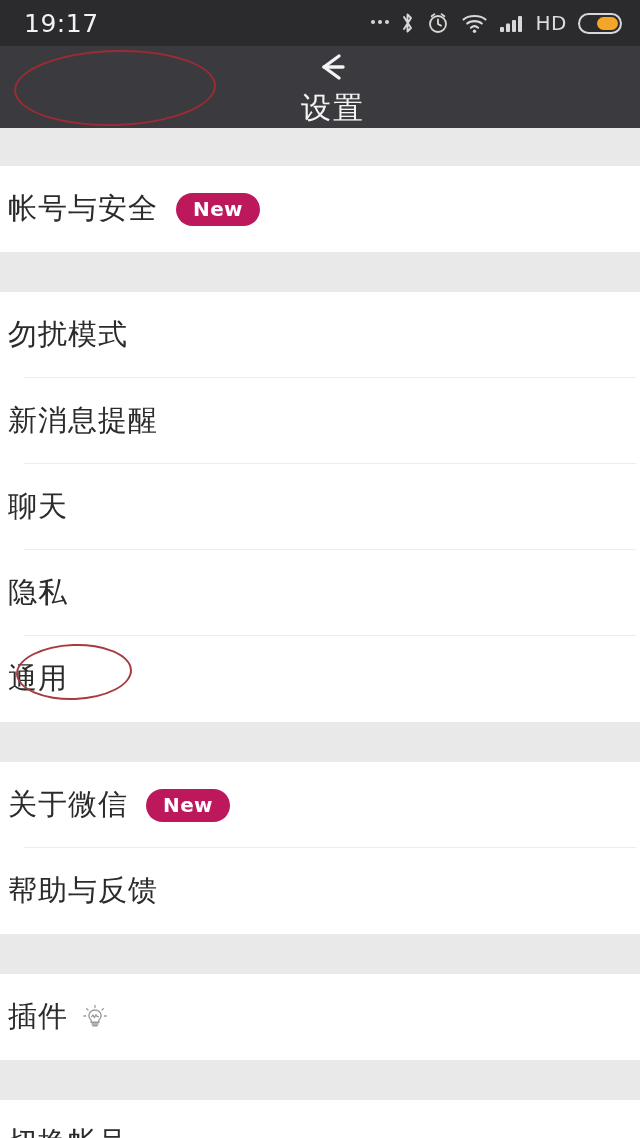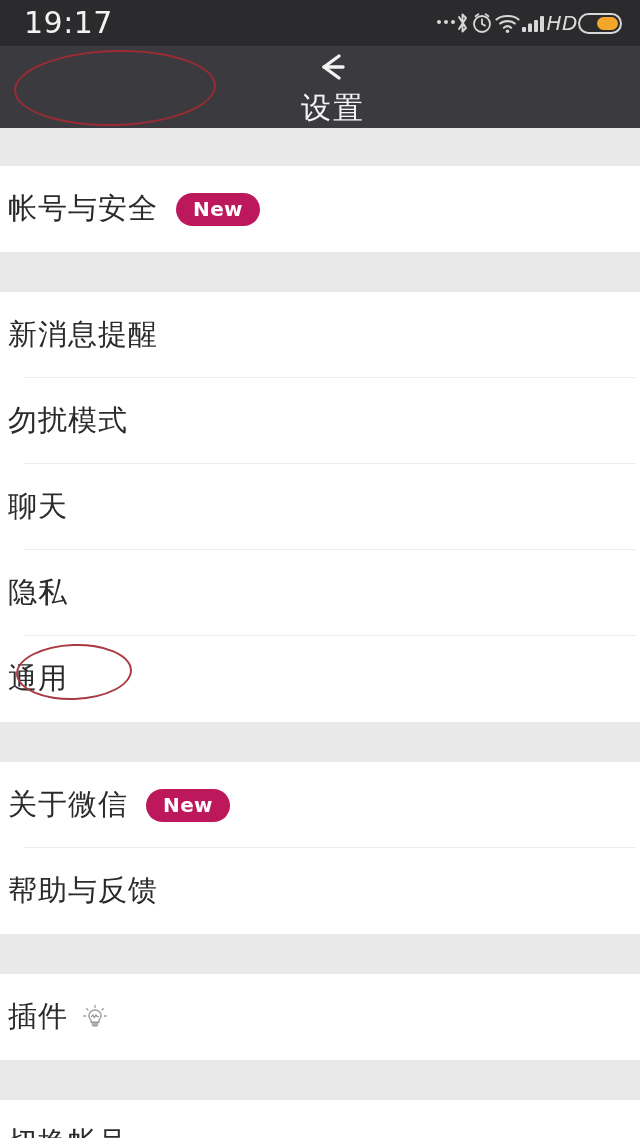--- a/index.html
+++ b/index.html
@@ -25,30 +25,29 @@
     position: relative;
     height: 46px;
     background: #2b2b2d;
     display: flex;
     align-items: center;
     justify-content: space-between;
     padding: 0 18px 0 24px;
   }
   .status-clock {
     color: #f2f2f2;
-    font-size: 30px;
+    font-size: 25px;
     letter-spacing: 0.5px;
     line-height: 1;
     font-family: "DejaVu Sans", "Liberation Sans", sans-serif;
   }
   .status-icons {
     display: flex;
     align-items: center;
-    gap: 0;
-    font-style: italic;
+    gap: 11px;
   }
   .status-icons .ic {
     display: flex;
     align-items: center;
     justify-content: center;
     color: #d8d8d8;
   }
   .dots-icon { display: flex; align-items: flex-end; gap: 3px; height: 20px; padding-bottom: 3px; }
   .dots-icon i { display: block; width: 4px; height: 4px; border-radius: 50%; background: #d8d8d8; }
   .hd-text {
@@ -253,24 +252,24 @@
     <div class="row">
       <span class="label">帐号与安全</span>
       <span class="badge-new">New</span>
     </div>
   </div>
 
   <div class="gap" style="height:40px"></div>
 
   <div class="section">
     <div class="row divider">
+      <span class="label">勿扰模式</span>
+    </div>
+    <div class="row divider">
       <span class="label">新消息提醒</span>
-    </div>
-    <div class="row divider">
-      <span class="label">勿扰模式</span>
     </div>
     <div class="row divider">
       <span class="label">聊天</span>
     </div>
     <div class="row divider">
       <span class="label">隐私</span>
     </div>
     <div class="row">
       <span class="label">通用</span>
     </div>

